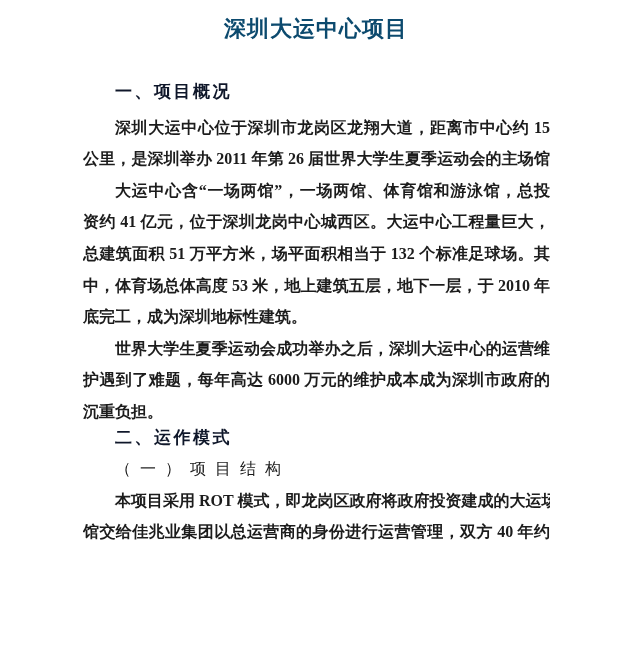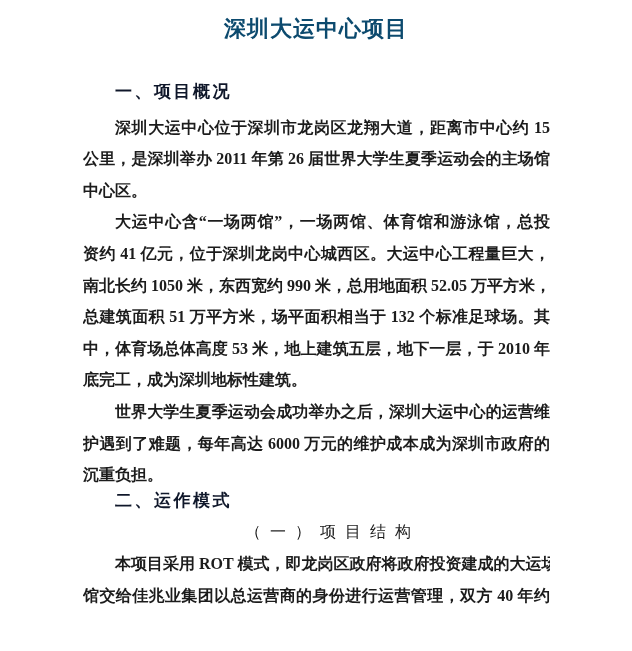--- a/index.html
+++ b/index.html
@@ -39,21 +39,20 @@
   .h-sec.tight { margin-top: -6px; }
   .h-sub {
     font-family: "Liberation Serif", serif;
     font-weight: normal;
     font-size: 16px;
     line-height: 31.6px;
     letter-spacing: 9px;
     text-indent: 32px;
     margin: -4px 0 0 0;
     white-space: nowrap;
-    text-align: center;
   }
   .line {
     font-size: 16px;
     line-height: 31.6px;
     text-align: justify;
     text-align-last: justify;
     white-space: nowrap;
     overflow: hidden;
     font-weight: bold;
   }
@@ -62,24 +61,22 @@
 </style>
 </head>
 <body>
 
 <div class="doc-title">深圳大运中心项目</div>
 
 <div class="doc-body" id="doc-body">
     <div class="h-sec">一、项目概况</div>
     <div class="line indent">深圳大运中心位于深圳市龙岗区龙翔大道，距离市中心约 15</div>
     <div class="line">公里，是深圳举办 2011 年第 26 届世界大学生夏季运动会的主场馆</div>
-    <div class="line end">中心区。</div>
     <div class="line indent">大运中心含“一场两馆”，一场两馆、体育馆和游泳馆，总投</div>
     <div class="line">资约 41 亿元，位于深圳龙岗中心城西区。大运中心工程量巨大，</div>
-    <div class="line">南北长约 1050 米，东西宽约 990 米，总用地面积 52.05 万平方米，</div>
     <div class="line">总建筑面积 51 万平方米，场平面积相当于 132 个标准足球场。其</div>
     <div class="line">中，体育场总体高度 53 米，地上建筑五层，地下一层，于 2010 年</div>
     <div class="line end">底完工，成为深圳地标性建筑。</div>
     <div class="line indent">世界大学生夏季运动会成功举办之后，深圳大运中心的运营维</div>
     <div class="line">护遇到了难题，每年高达 6000 万元的维护成本成为深圳市政府的</div>
     <div class="line end">沉重负担。</div>
     <div class="h-sec tight">二、运作模式</div>
     <div class="h-sub">（一）项目结构</div>
     <div class="line indent">本项目采用 ROT 模式，即龙岗区政府将政府投资建成的大运场</div>
     <div class="line">馆交给佳兆业集团以总运营商的身份进行运营管理，双方 40 年约</div>

